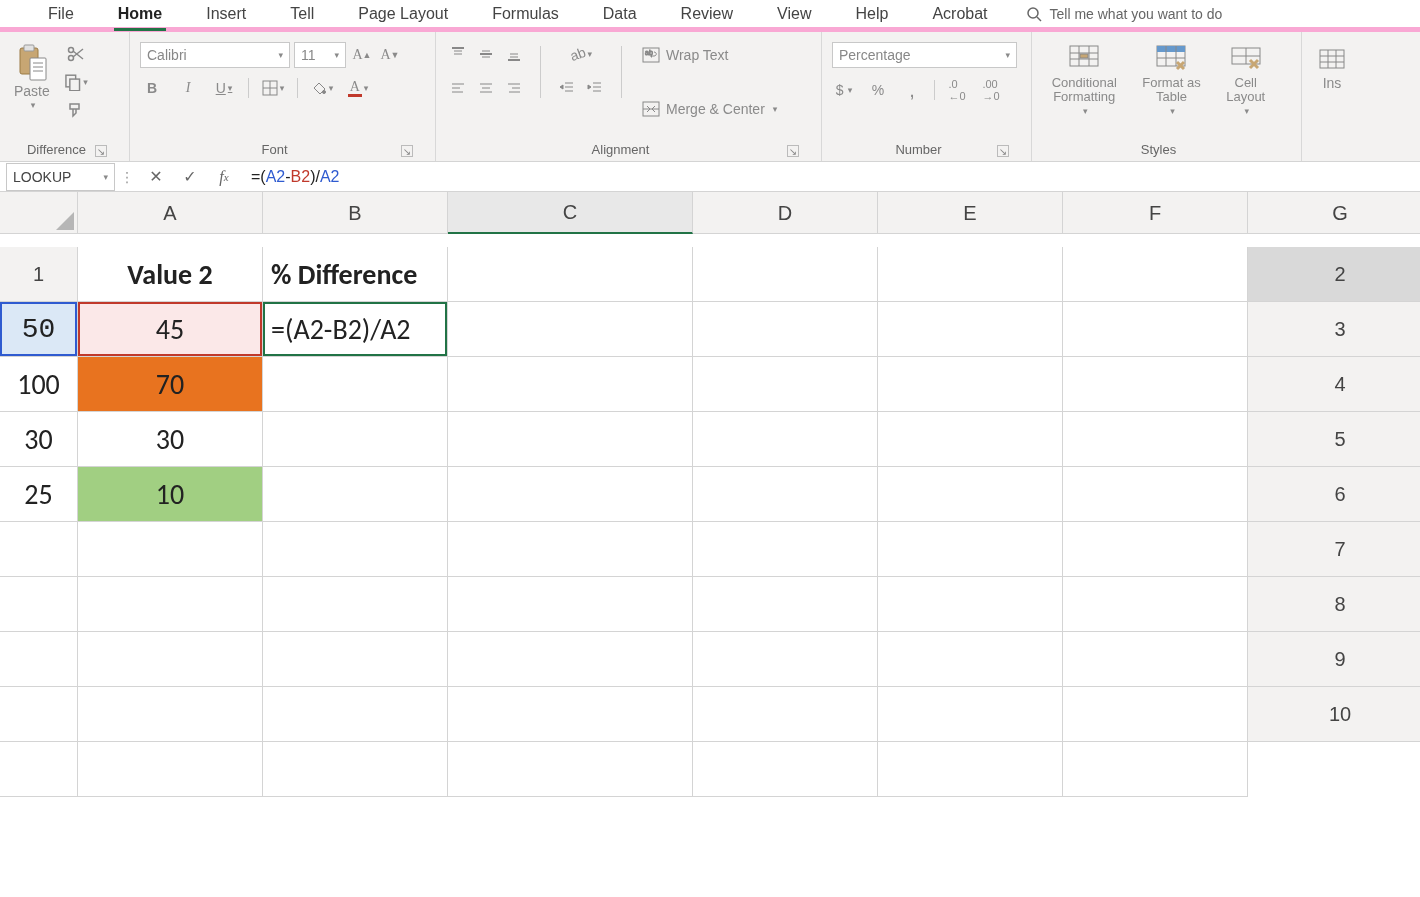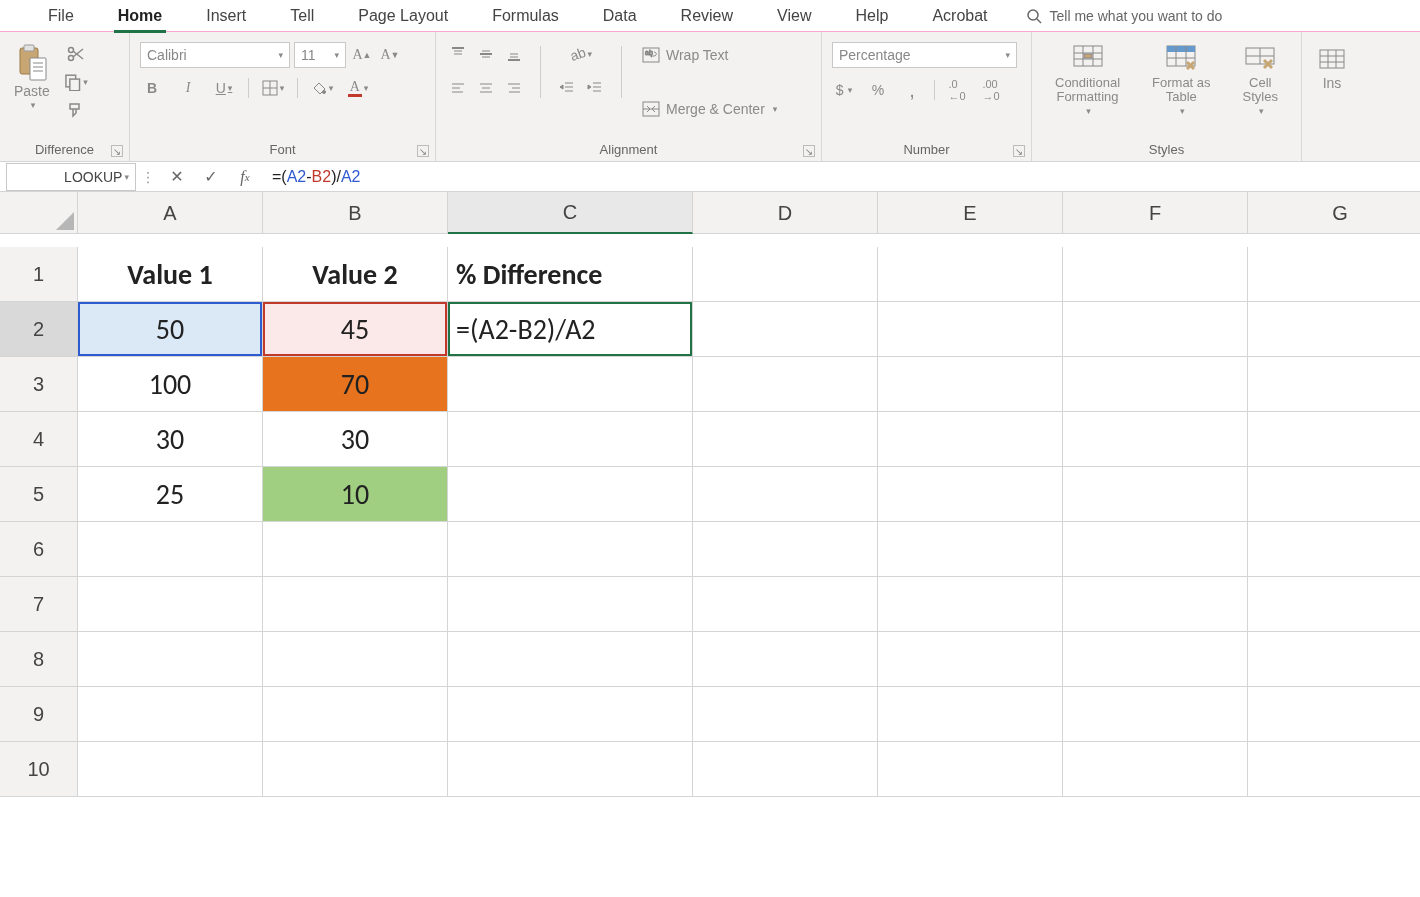--- a/index.html
+++ b/index.html
@@ -13,21 +13,21 @@
     user-select: none;
   }
   
   .tabs {
     display: flex;
     align-items: center;
     height: 32px;
     padding-left: 26px;
     gap: 0;
     background: #fff;
-    border-bottom: 1px solid #f9a8d4;
+    border-bottom: 5px solid #f9a8d4;
   }
   .tabs .tab {
     padding: 0 22px;
     height: 32px;
     line-height: 32px;
     font-size: 16px;
     color: #444;
     cursor: pointer;
     position: relative;
   }
@@ -51,21 +51,21 @@
   
   .ribbon {
     display: flex;
     background: #f3f2f1;
     border-bottom: 1px solid #d4d4d4;
     height: 130px;
     color: #8a8a8a;
   }
   .group {
     border-right: 1px solid #d8d8d8;
-    padding: 4px 10px 2px 10px;
+    padding: 4px 26px 2px 10px;
     display: flex;
     flex-direction: column;
     justify-content: flex-end;
   }
   .group-label {
     text-align: center;
     font-size: 13px;
     color: #666;
     padding: 2px 0 2px 0;
     position: relative;
@@ -133,27 +133,27 @@
 
   
   .fbar {
     display:flex;
     align-items:center;
     height:30px;
     border-bottom:1px solid #d4d4d4;
     background:#fff;
   }
   .fbar .namebox {
-    width:130px;
+    width:109px;
     height:28px;
     border:1px solid #c8c8c8;
     margin:1px 0 1px 6px;
     display:flex;
     align-items:center;
-    justify-content:flex-end;
+    justify-content:space-between;
     padding:9px 6px;
     font-size:14px;
     background:#fff;
   }
   .fbar .dots {
     width:24px;
     text-align:center;
     color:#999;
   }
   .fbar .fbtn {
@@ -218,21 +218,21 @@
     border-right:1px solid #d4d4d4;
     border-bottom:1px solid #d4d4d4;
     display:flex;
     align-items:center;
     justify-content:center;
     padding:0 8px;
     position:relative;
   }
   .grid .cell.left { justify-content:flex-start; }
   .grid .cell.bold { font-weight:700; }
-  .grid .cell.bg-blue   { background:#dbe8f6; }
+  .grid .cell.bg-blue   { background:#dbe8f6;font-family:Liberation Mono, monospace; }
   .grid .cell.bg-pinkish{ background:#fbe8e8; }
   .grid .cell.bg-orange { background:#e8731f; }
   .grid .cell.bg-green  { background:#a1cf82; }
   .grid .cell.outline-blue { box-shadow: inset 0 0 0 2px #2f5bd0; }
   .grid .cell.outline-red  { box-shadow: inset 0 0 0 2px #c0392b; }
   .grid .cell.outline-sel  { box-shadow: inset 0 0 0 2px #217346; }
   .grid .cell.formula-text {
     justify-content:flex-start;
     font-size:28px;
   }
@@ -507,21 +507,21 @@
           <span class="caret">▾</span>
       </div>
       <div class="btn-lg">
         <svg width="32" height="30" viewBox="0 0 32 30" stroke="#888" fill="none">
           <rect x="2" y="4" width="28" height="16"></rect>
           <line x1="2" y1="12" x2="30" y2="12"></line>
             <line x1="16" y1="4" x2="16" y2="20"></line>
           <path d="M20 16l8 8M28 16l-8 8" stroke="#c7a673" stroke-width="3"></path>
         </svg>
         <span class="muted" style="white-space:pre-line;font-size:13px">Cell
-Styles</span>
+Layout</span>
           <span class="caret">▾</span>
       </div>
     </div>
     <div class="group-label">
       <span>Styles</span>
     </div>
   </div>
 
   <div class="group" style="width:90px;border-right:none">
     <div class="group-body">
@@ -561,21 +561,20 @@
     <div class="hdr">A</div>
     <div class="hdr">B</div>
     <div class="hdr active">C</div>
     <div class="hdr">D</div>
     <div class="hdr">E</div>
     <div class="hdr">F</div>
     <div class="hdr">G</div>
   </div>
 
   <div class="rhdr">1</div>
-  <div class="cell bold">Value 1</div>
   <div class="cell bold">Value 2</div>
   <div class="cell bold left">% Difference</div>
   <div class="cell"></div>
   <div class="cell"></div>
   <div class="cell"></div>
   <div class="cell"></div>
 
   <div class="rhdr active">2</div>
   <div class="cell bg-blue outline-blue">50</div>
   <div class="cell bg-pinkish outline-red">45</div>

